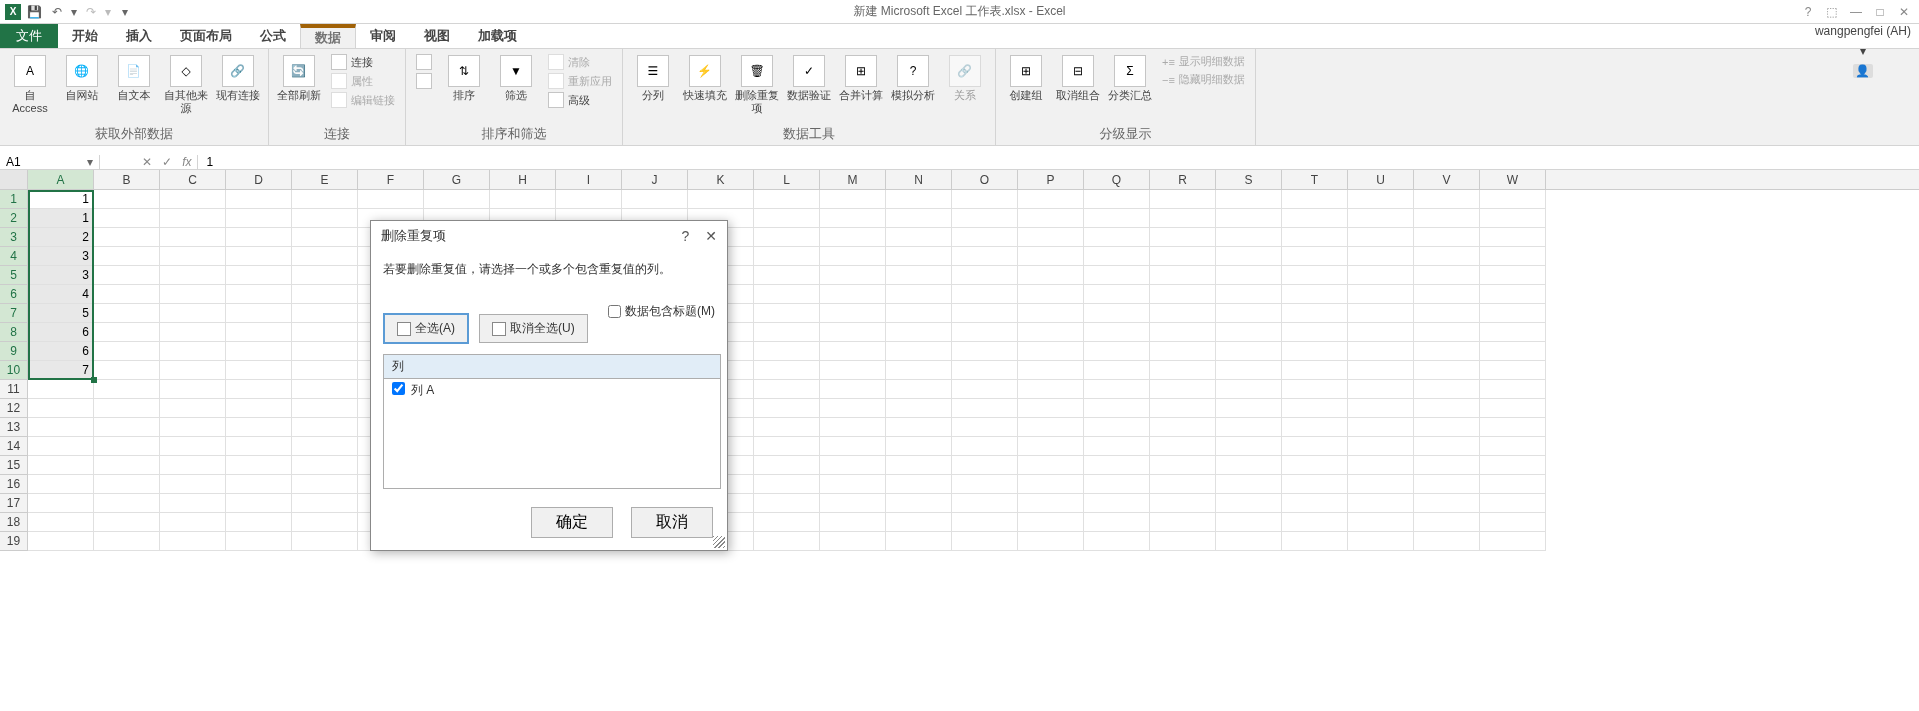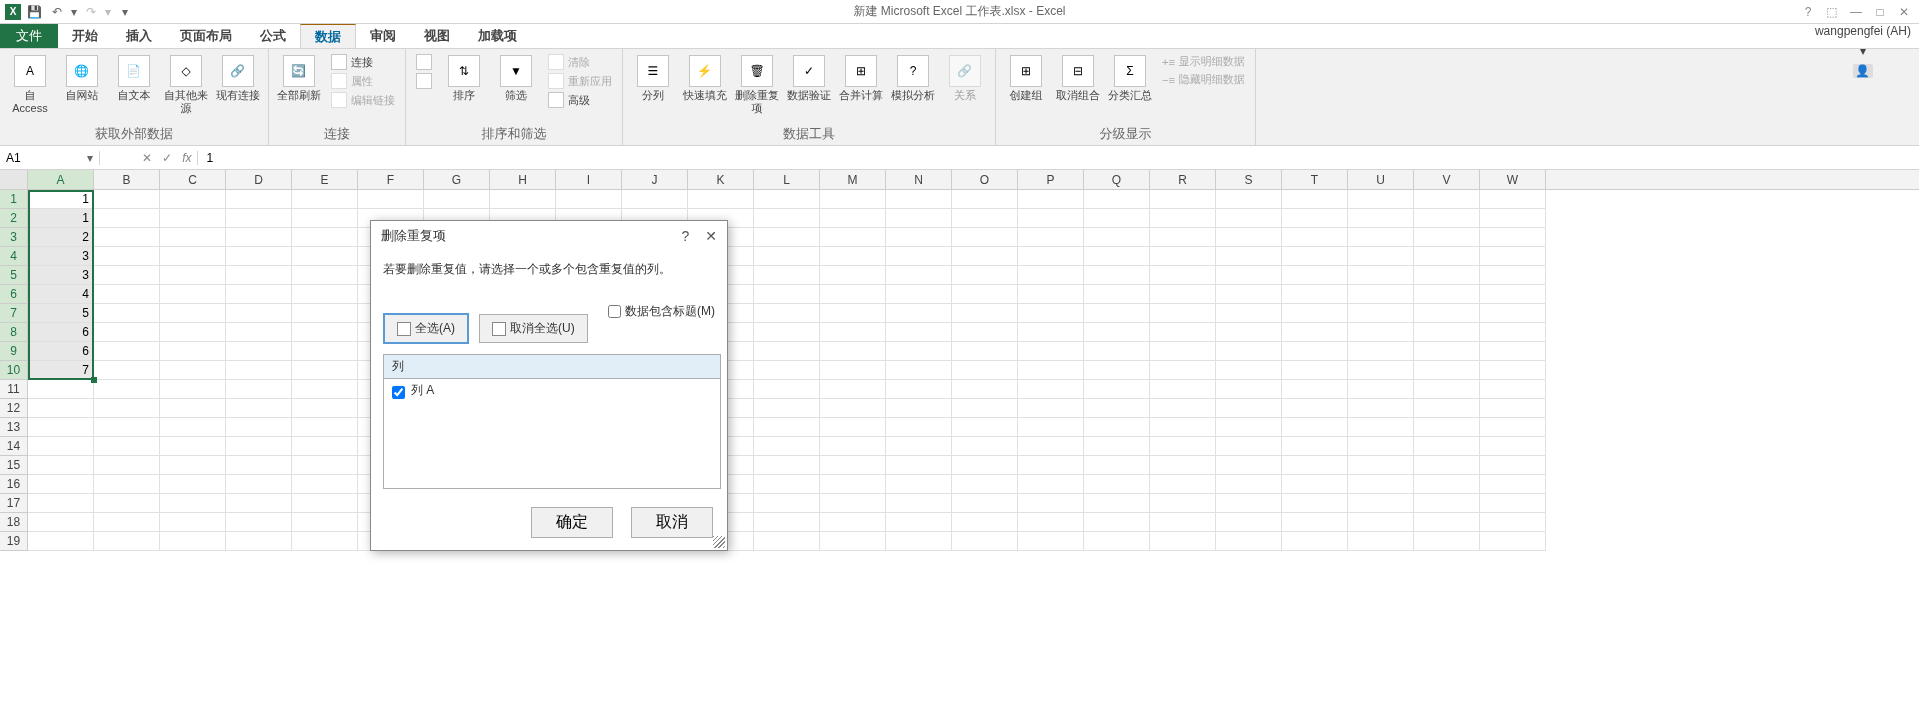--- a/index.html
+++ b/index.html
@@ -8,38 +8,38 @@
 .titlebar { height: 24px; background: #fff; display: flex; align-items: center; border-bottom: 1px solid #d4d4d4; }
 .titlebar .qat { display: flex; align-items: center; gap: 4px; padding-left: 4px; }
 .titlebar .qat .qat-btn { width: 18px; height: 18px; display: flex; align-items: center; justify-content: center; cursor: pointer; }
 .titlebar .doc-title { position: absolute; left: 50%; transform: translateX(-50%); color: #666; font-size: 12px; }
 .titlebar .win-controls { margin-left: auto; display: flex; gap: 6px; padding-right: 6px; color: #888; }
 .titlebar .win-controls span { width: 18px; text-align: center; cursor: pointer; }
 
 .ribbon-tabs { height: 25px; background: #fff; display: flex; align-items: stretch; border-bottom: 1px solid #d4d4d4; }
 .ribbon-tabs .file-tab { background: #217346; color: #fff; padding: 0 16px; display: flex; align-items: center; font-size: 13px; cursor: pointer; }
 .ribbon-tabs .tab { padding: 0 14px; display: flex; align-items: center; color: #444; font-size: 13px; cursor: pointer; font-weight: bold; }
-.ribbon-tabs .tab.active { background: #f1f1f1; border-top: 1px solid #a16207; border-left: 1px solid #d4d4d4; border-right: 1px solid #d4d4d4; color: #0369a1; }
+.ribbon-tabs .tab.active { background: #f1f1f1; border-top: 4px solid #a16207; border-left: 1px solid #d4d4d4; border-right: 1px solid #d4d4d4; color: #737373; }
 .ribbon-tabs .account { margin-left: auto; display: flex; align-items: center; gap: 6px; padding-right: 8px; color: #444; cursor: pointer; flex-direction: column; }
 .ribbon-tabs .avatar { width: 20px; height: 20px; background: #ddd; border-radius: 2px; display: flex; align-items: center; justify-content: center; }
 
 .ribbon { height: 97px; background: #f1f1f1; border-bottom: 1px solid #d4d4d4; display: flex; }
 .ribbon-group { border-right: 1px solid #d4d4d4; display: flex; flex-direction: column; padding: 2px 6px 0 6px; position: relative; }
 .ribbon-group .group-content { flex: 1; display: flex; align-items: flex-start; gap: 4px; }
 .ribbon-group .group-label { text-align: center; font-size: 13px; color: #666; padding: 2px 0; }
 .big-btn { display: flex; flex-direction: column; align-items: center; justify-content: flex-start; width: 48px; padding: 4px 2px; cursor: pointer; text-align: center; }
 .big-btn .icon { width: 32px; height: 32px; background: #fff; border: 1px solid #c5c5c5; margin-bottom: 2px; display: flex; align-items: center; justify-content: center; }
 .big-btn .lbl { font-size: 11px; color: #444; line-height: 13px; }
 .small-btn-stack { display: flex; flex-direction: column; gap: 1px; padding-top: 2px; }
 .small-btn { display: flex; align-items: center; gap: 4px; padding: 1px 4px; cursor: pointer; font-size: 11px; color: #444; white-space: nowrap; }
 .small-btn.disabled { color: #aaa; }
 .small-btn .icon-s { width: 16px; height: 16px; background: #fff; border: 1px solid #c5c5c5; }
 .small-btn.disabled .icon-s { border-color: #ddd; }
 
-.formula-bar { height: 24px; background: #fff; border-bottom: 1px solid #d4d4d4; display: flex; align-items: center; }
+.formula-bar { height: 24px; background: #fff; border-bottom: 1px solid #d4d4d4; display: flex; align-items: flex-end; }
 .name-box { width: 100px; border-right: 1px solid #d4d4d4; display: flex; align-items: center; padding: 0 6px; position: relative; }
 .name-box .dd { margin-left: auto; color: #666; }
 .fx-controls { display: flex; align-items: center; border-right: 1px solid #d4d4d4; padding: 0 6px; gap: 10px; color: #888; }
 .formula-input { flex: 1; display: flex; align-items: center; padding: 0 8px; }
 
 .grid-area { position: relative; height: 534px; overflow: hidden; background: #fff; }
 .col-headers { display: flex; height: 20px; background: #f3f3f3; border-bottom: 1px solid #ccc; position: sticky; top: 0; }
 .corner { width: 28px; border-right: 1px solid #ccc; background: #e6e6e6; }
 .col-h { width: 66px; border-right: 1px solid #ccc; text-align: center; line-height: 20px; font-size: 12px; color: #444; }
 .col-h.sel { background: #d3e7d3; color: #217346; }
@@ -59,21 +59,21 @@
 .dialog-title .dlg-controls span { cursor: pointer; font-size: 14px; }
 .dialog-body { padding: 10px 12px; font-size: 12px; color: #333; }
 .dialog-body .instruction { margin-bottom: 0; }
 .dialog-body .sel-btns { display: flex; align-items: center; gap: 10px; margin-bottom: 10px; }
 .dlg-btn { border: 1px solid #adadad; background: #f0f0f0; padding: 5px 12px; cursor: pointer; font-size: 12px; display: flex; align-items: center; gap: 4px; margin-top: 35px; }
 .dlg-btn.primary { border: 2px solid #5b9bd5; }
 .dlg-btn .icon-s2 { width: 14px; height: 14px; background: #fff; border: 1px solid #888; }
 .checkbox-row { display: flex; align-items: center; gap: 4px; }
 .col-list { border: 1px solid #adadad; width: 338px; height: 135px; }
 .col-list .header { background: #e1edf7; padding: 3px 8px; border-bottom: 1px solid #adadad; }
-.col-list .item { padding: 3px 8px; display: flex; align-items: flex-end; gap: 6px; }
+.col-list .item { padding: 3px 8px; display: flex; align-items: flex-start; gap: 6px; }
 .dialog-footer { display: flex; justify-content: flex-end; gap: 18px; padding: 8px 14px 12px; }
 .dlg-action-btn { border: 1px solid #adadad; background: #f0f0f0; padding: 4px 24px; cursor: pointer; font-size: 16px; }
 .resize-grip { position: absolute; right: 2px; bottom: 2px; width: 12px; height: 12px; background: repeating-linear-gradient(135deg, #888 0 1px, transparent 1px 3px); cursor: se-resize; }
 
 .icon-excel { width:16px; height:16px; background:#217346; color:#fff; font-size:10px; font-weight:bold; display:flex; align-items:center; justify-content:center; }
 .icon-save { color:#3b5998; }
 .icon-undo, .icon-redo { color:#666; }
 </style>
 </head>
 <body>

